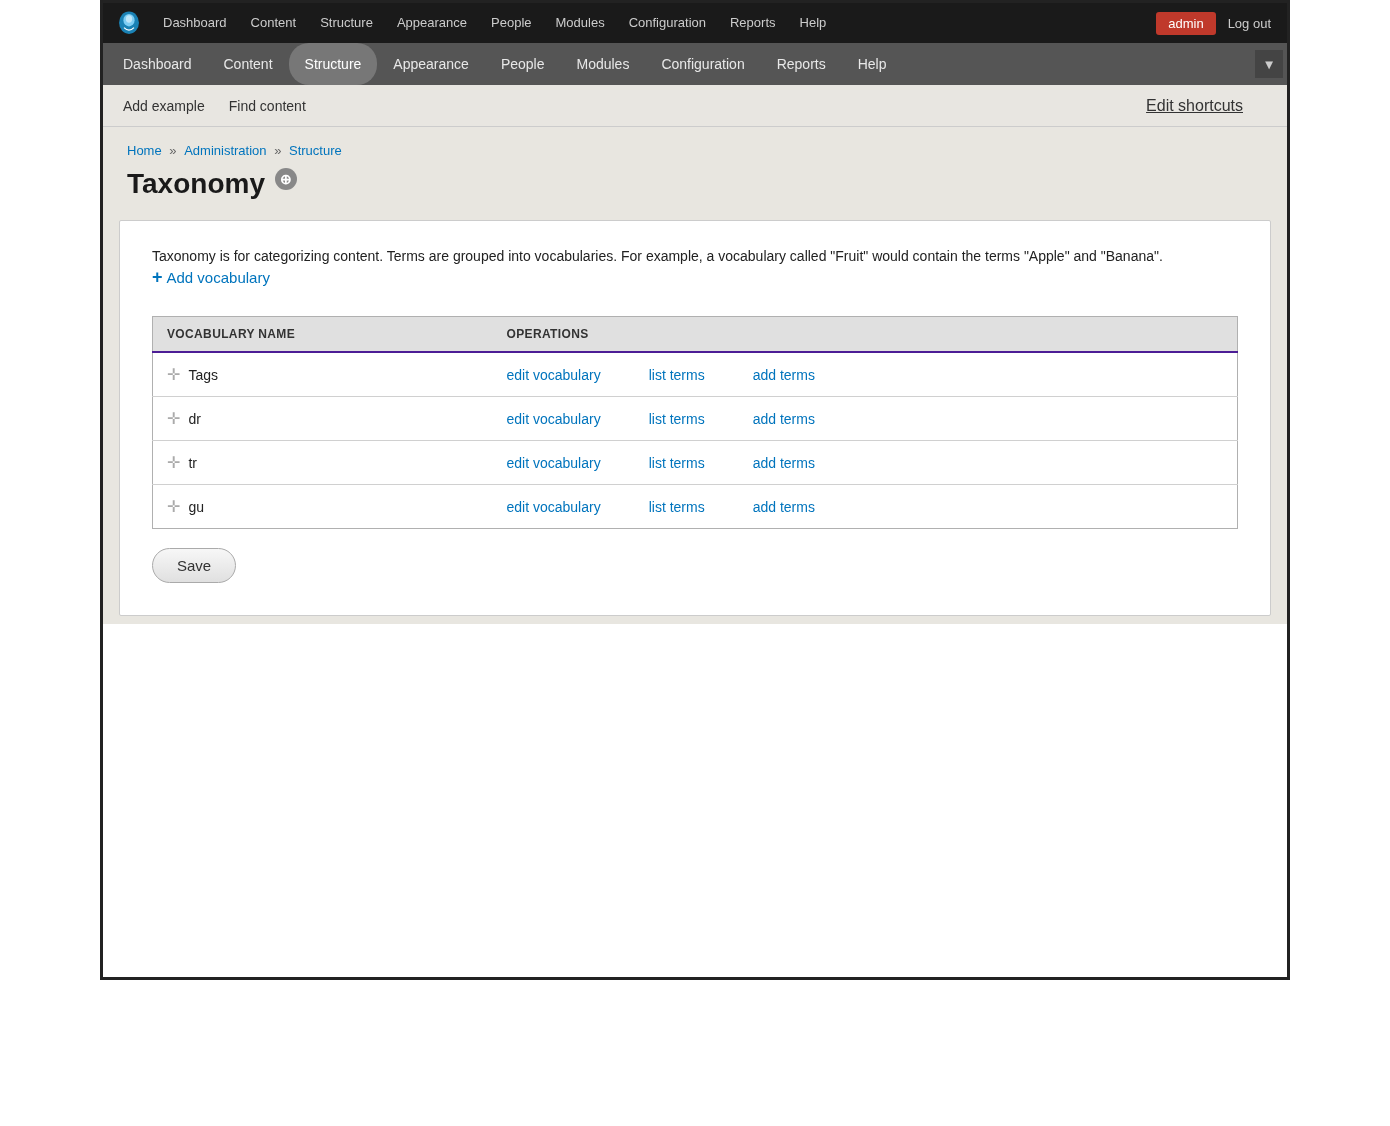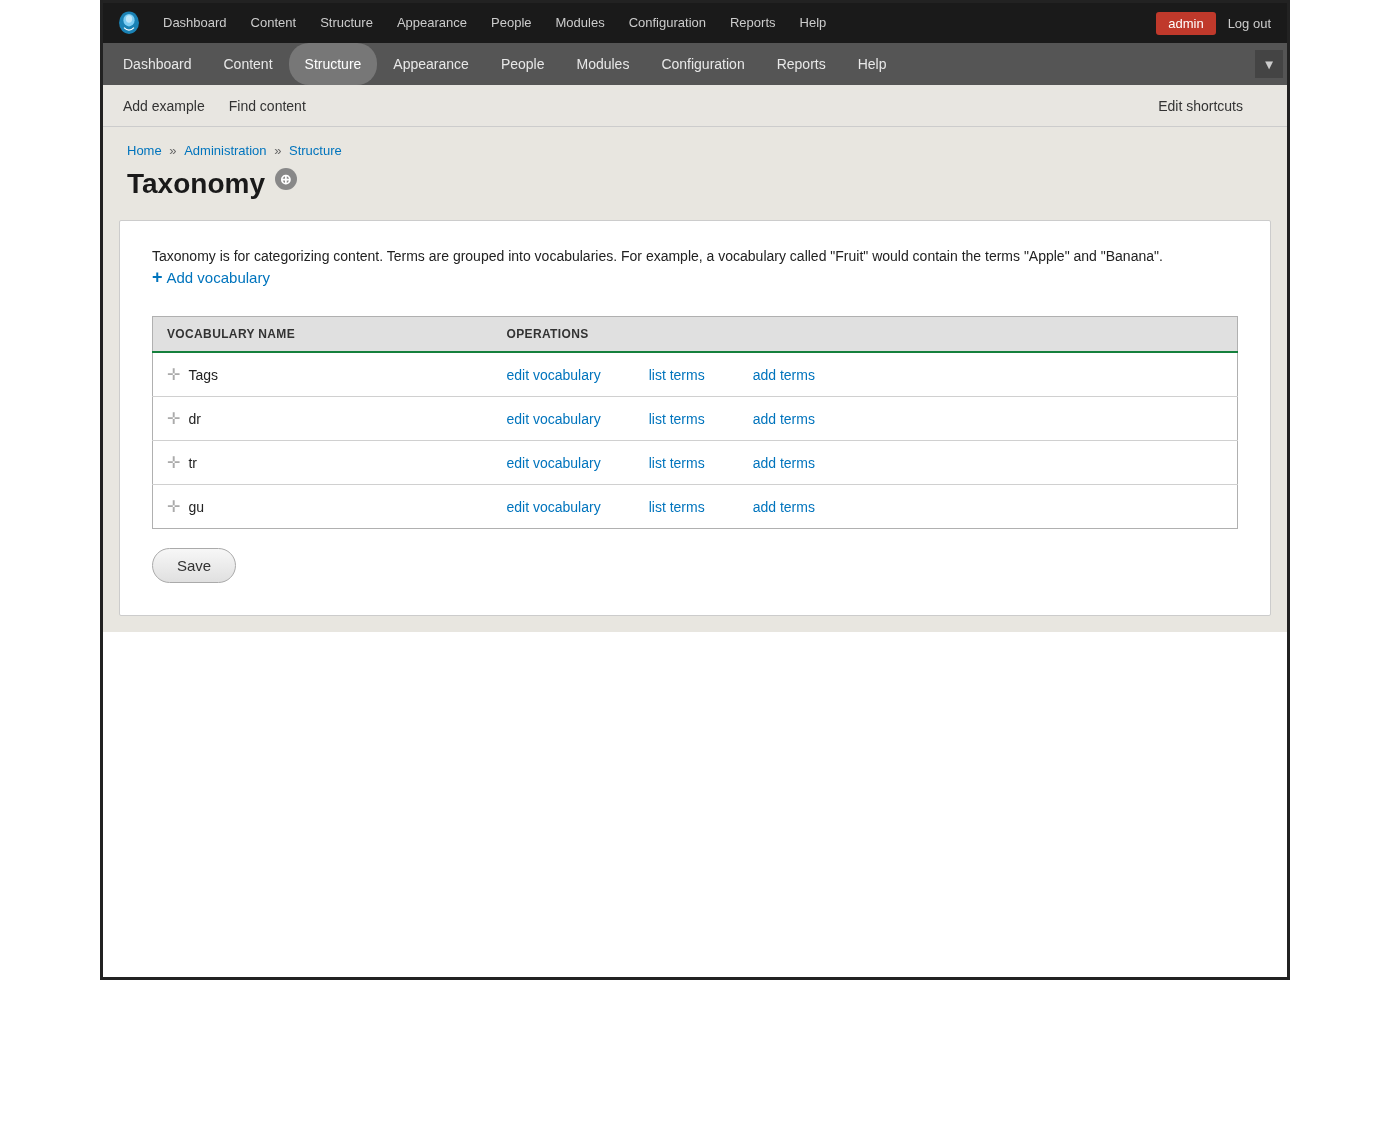--- a/index.html
+++ b/index.html
@@ -100,27 +100,28 @@
     #shortcuts-bar a {
       color: #333;
       text-decoration: none;
       font-size: 14px;
       margin-right: 24px;
       font-weight: 500;
     }
     #shortcuts-bar .edit-shortcuts {
       margin-left: auto;
       color: #333;
-      font-size: 14px;
+      font-size: 16px;
+      text-decoration: underline;
     }
 
     
     #content {
       background: #e8e6e0;
-      padding: 0 0 16px 0;
+      padding: 0 0 8px 0;
     }
 
     
     #breadcrumb {
       padding: 16px 24px 6px 24px;
       font-size: 13px;
     }
     #breadcrumb a { color: #0074bd; text-decoration: none; }
     #breadcrumb span { color: #666; margin: 0 4px; }
 
@@ -201,21 +202,21 @@
       background: #e0e0e0;
     }
     thead th {
       text-align: left;
       padding: 10px 14px;
       font-size: 12px;
       font-weight: bold;
       color: #333;
       letter-spacing: 0.03em;
       text-transform: uppercase;
-      border-bottom: 2px solid #15803d;
+      border-bottom: 2px solid #4c1d95;
     }
     thead th:first-child { width: 340px; }
 
     tbody tr {
       border-bottom: 1px solid #d0d0d0;
       background: #fff;
     }
     tbody tr:last-child { border-bottom: none; margin-left: 40px; }
 
     tbody td {

